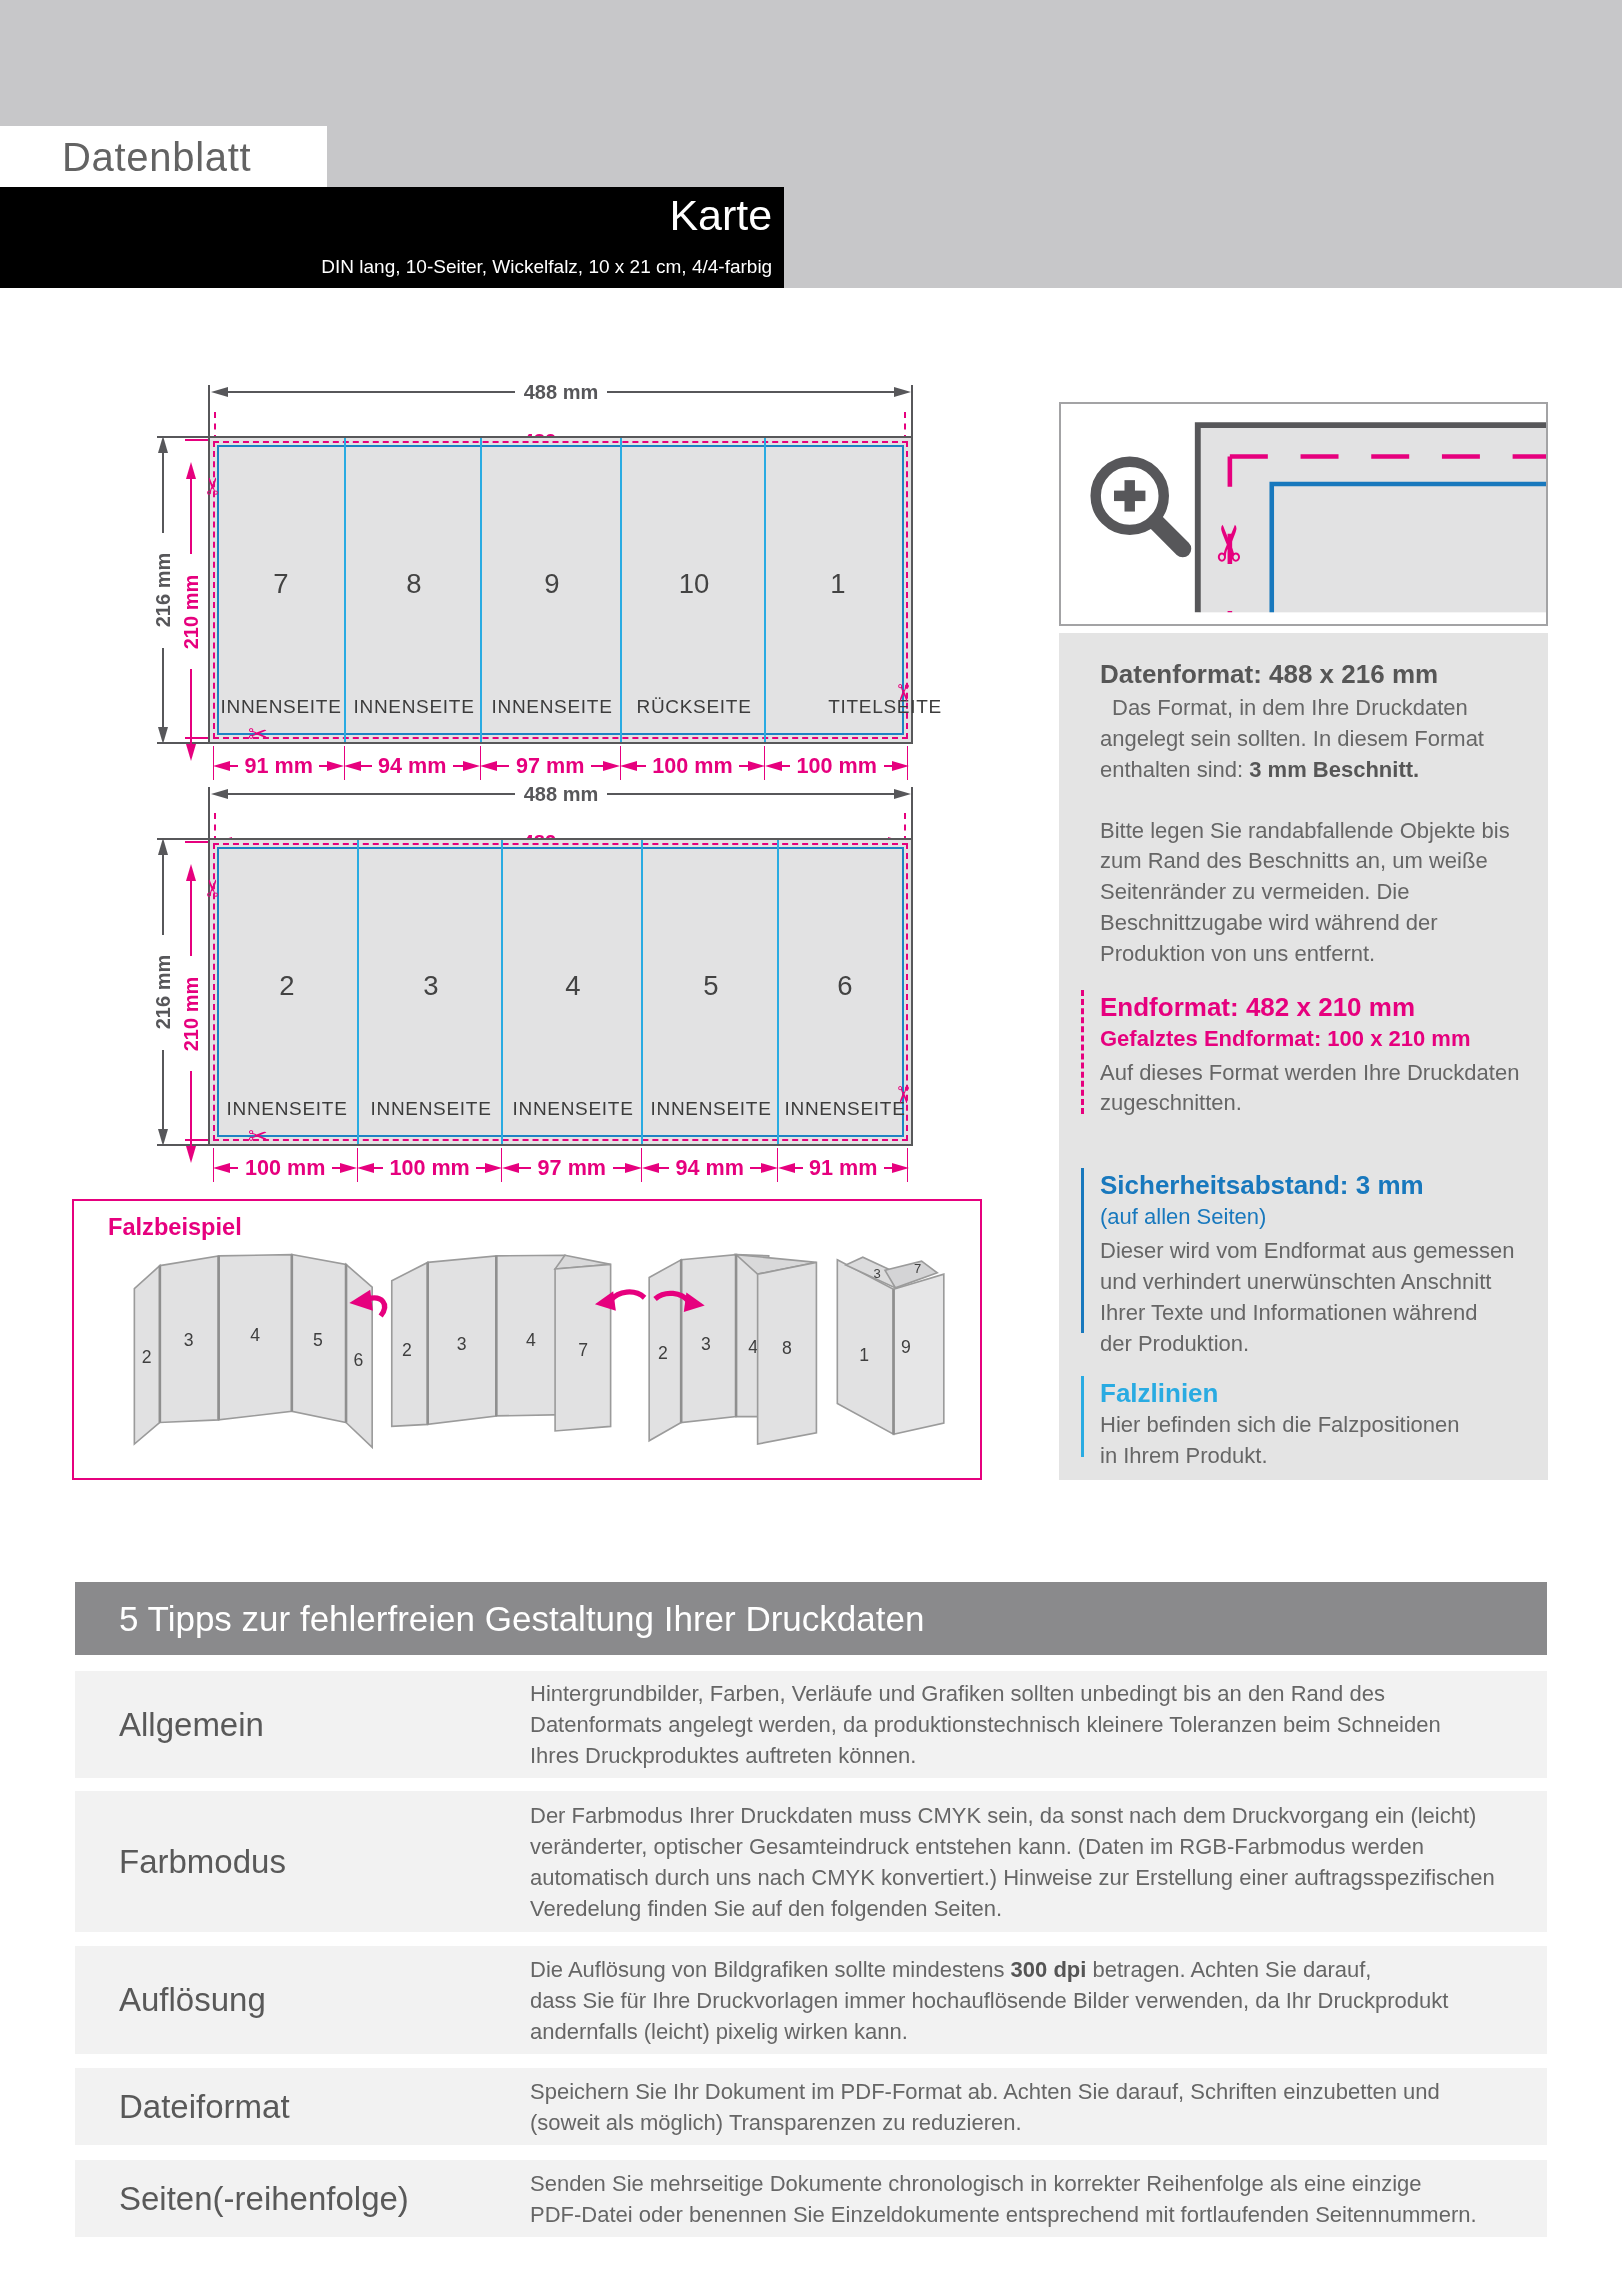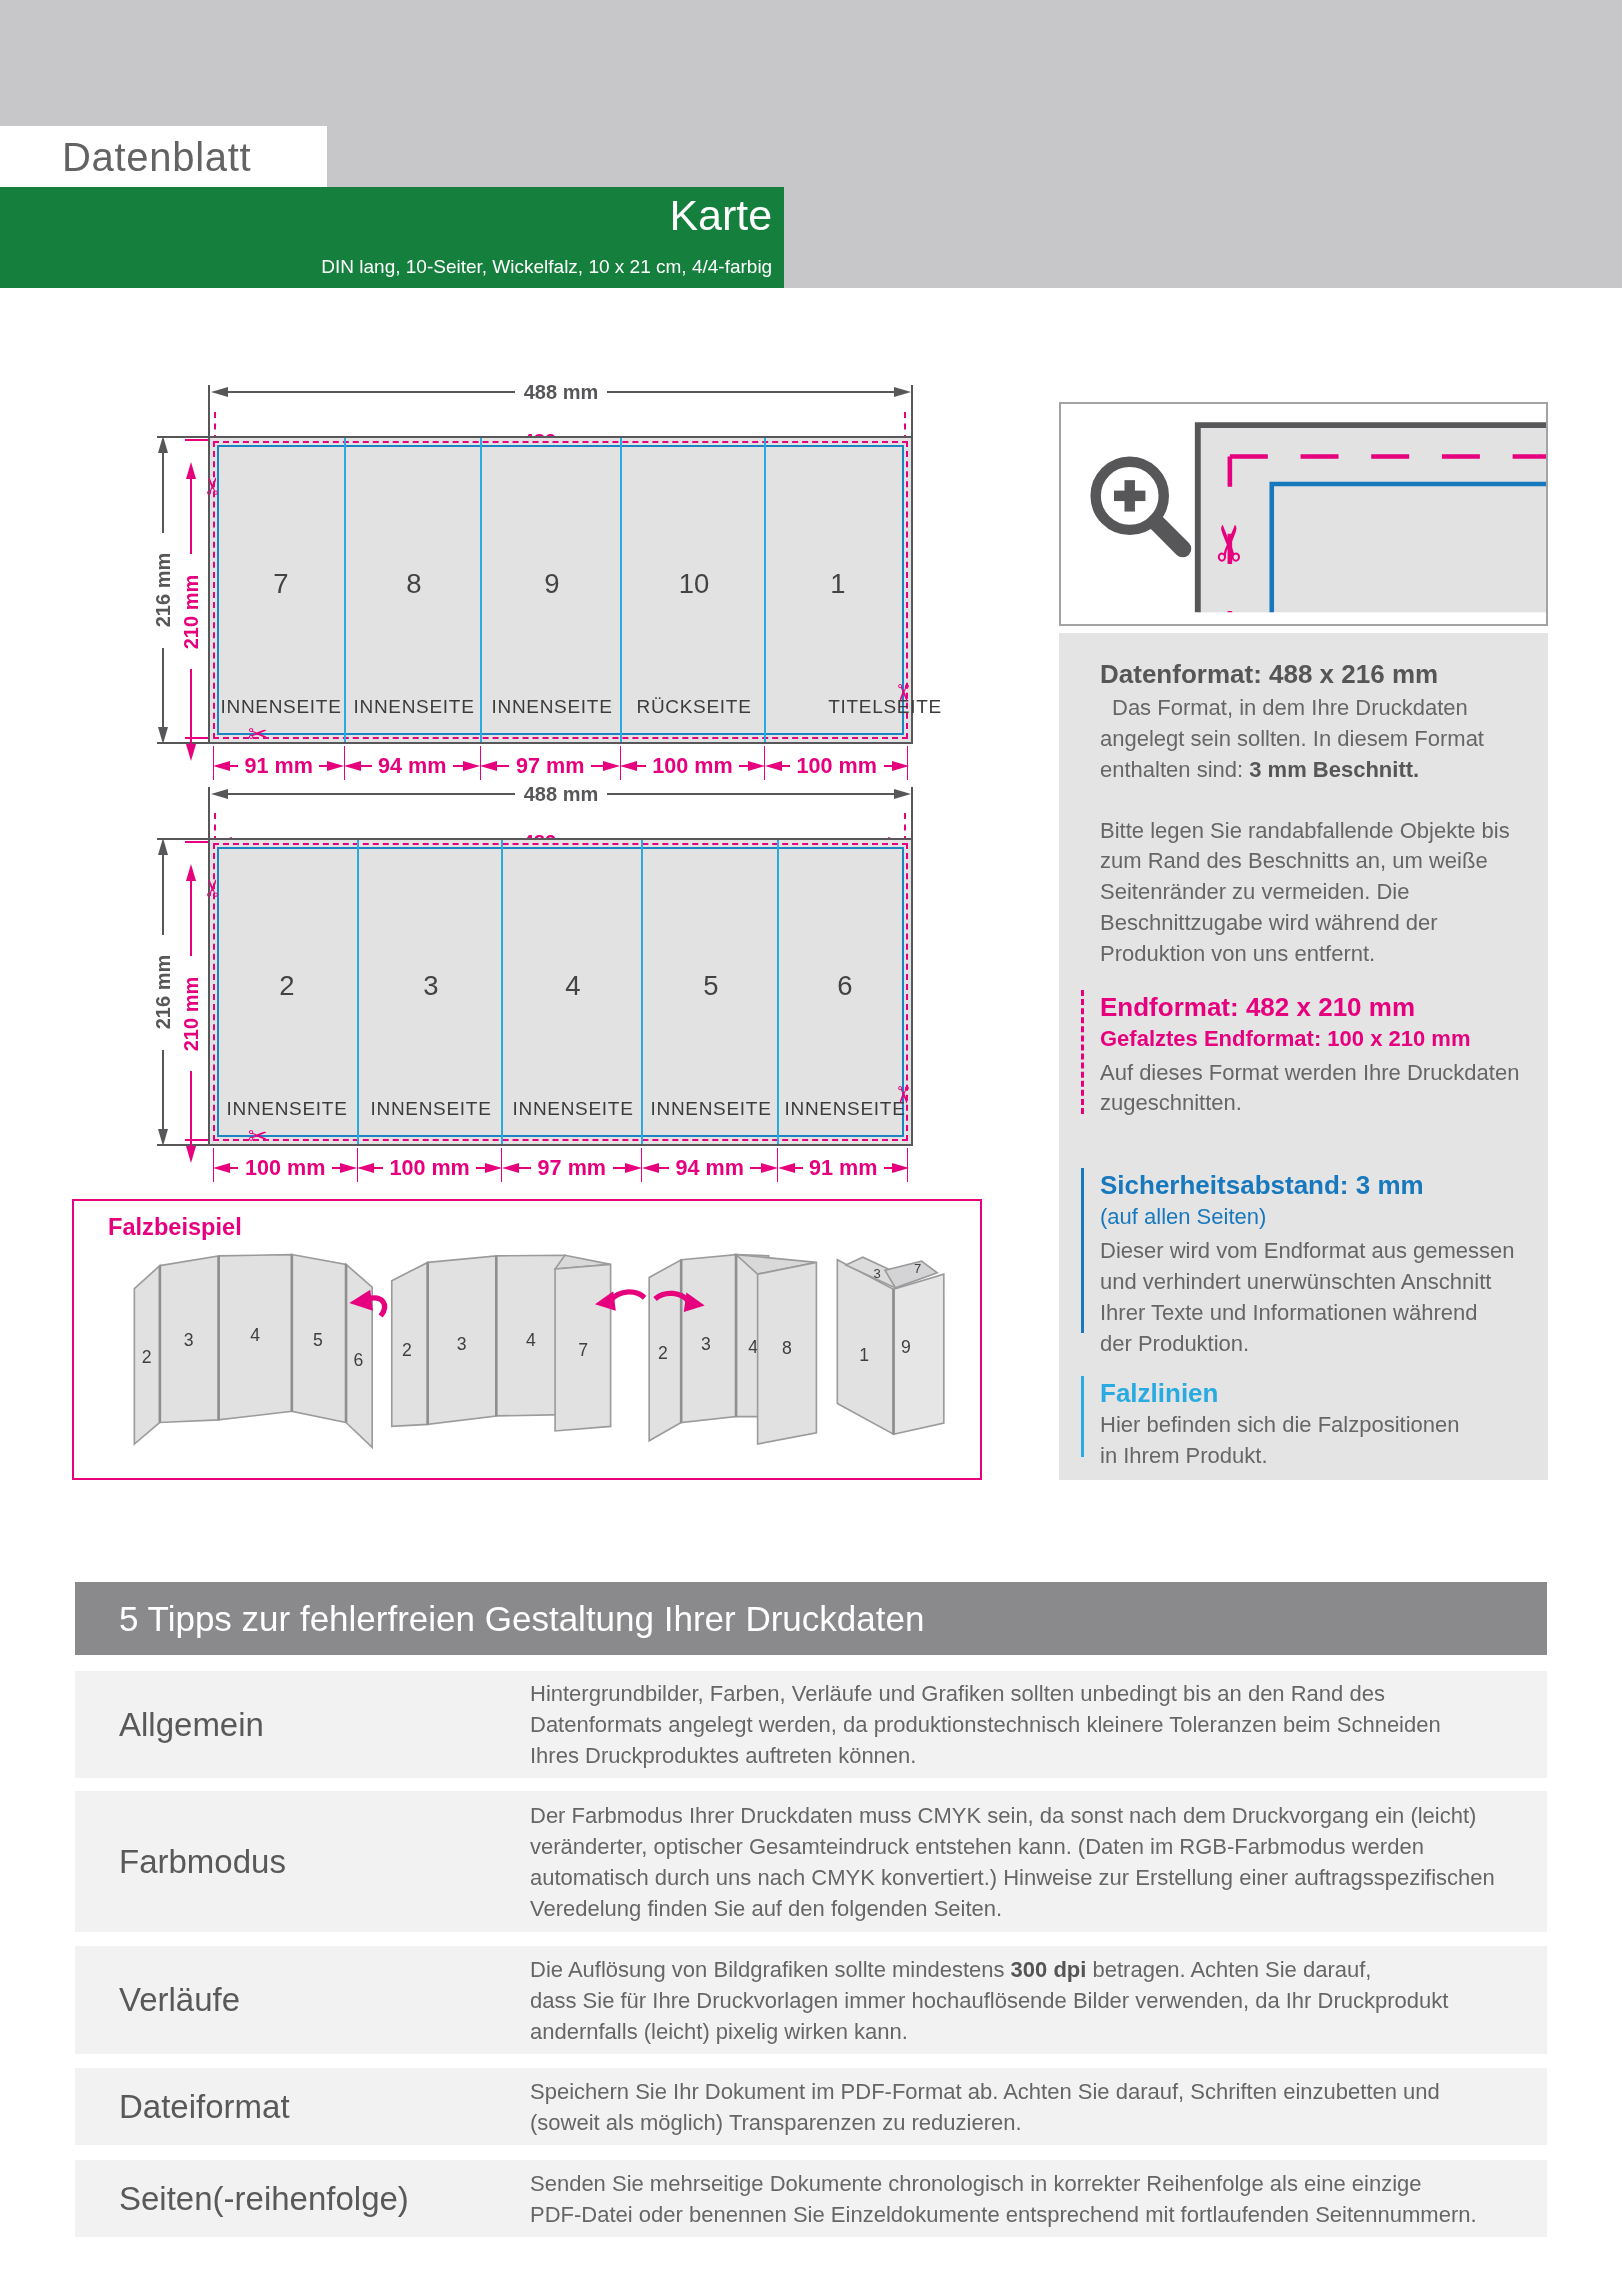--- a/index.html
+++ b/index.html
@@ -5,21 +5,21 @@
   html,body{margin:0;padding:0;background:#fff;}
   *{box-sizing:border-box;}
   .page{position:relative;width:1623px;height:2295px;background:#fff;overflow:hidden;
         font-family:"Liberation Sans","DejaVu Sans",sans-serif;}
 
   
   .band{position:absolute;left:0;top:0;width:1623px;height:288px;background:#c7c7c9;}
   .db-box{position:absolute;left:0;top:126px;width:327px;height:62px;background:#ffffff;
           display:flex;align-items:center;}
   .db-box span{padding-left:62px;font-size:40px;color:#636363;letter-spacing:0.7px;}
-  .karte-bar{position:absolute;left:0;top:187px;width:784px;height:101px;background:#15803d;
+  .karte-bar{position:absolute;left:0;top:187px;width:784px;height:101px;background:#000000;
              display:flex;flex-direction:column;align-items:flex-end;justify-content:space-between;
              padding:5.2px 11.8px 10.5px 11.8px;}
   .karte-title{font-size:43px;color:#ffffff;line-height:46px;}
   .karte-sub{font-size:19px;color:#ffffff;}
 
   
   .diag{position:absolute;left:208px;width:705px;height:308px;background:#e2e2e3;
         border:2px solid #58585a;}
   .trim{position:absolute;inset:2.6px;border:2px dashed #e6007e;}
   .safe{position:absolute;inset:7.2px;border:2px solid #1e83c3;}
@@ -455,21 +455,21 @@
     <div class="rlabel">Farbmodus</div>
     <div class="rtext">
       <div>Der Farbmodus Ihrer Druckdaten muss CMYK sein, da sonst nach dem Druckvorgang ein (leicht)</div>
       <div>veränderter, optischer Gesamteindruck entstehen kann. (Daten im RGB-Farbmodus werden</div>
       <div>automatisch durch uns nach CMYK konvertiert.) Hinweise zur Erstellung einer auftragsspezifischen</div>
       <div>Veredelung finden Sie  auf den folgenden Seiten.</div>
     </div>
   </div>
 
   <div class="trow" style="top:1946px;height:108px;">
-    <div class="rlabel">Verläufe</div>
+    <div class="rlabel">Auflösung</div>
     <div class="rtext">
       <div><span>Die Auflösung von Bildgrafiken sollte mindestens </span><b>300 dpi</b><span> betragen. Achten Sie darauf,</span></div>
       <div>dass Sie für Ihre Druckvorlagen immer hochauflösende Bilder verwenden, da Ihr Druckprodukt</div>
       <div>andernfalls (leicht) pixelig wirken kann.</div>
     </div>
   </div>
 
   <div class="trow" style="top:2068px;height:77px;">
     <div class="rlabel">Dateiformat</div>
     <div class="rtext">

